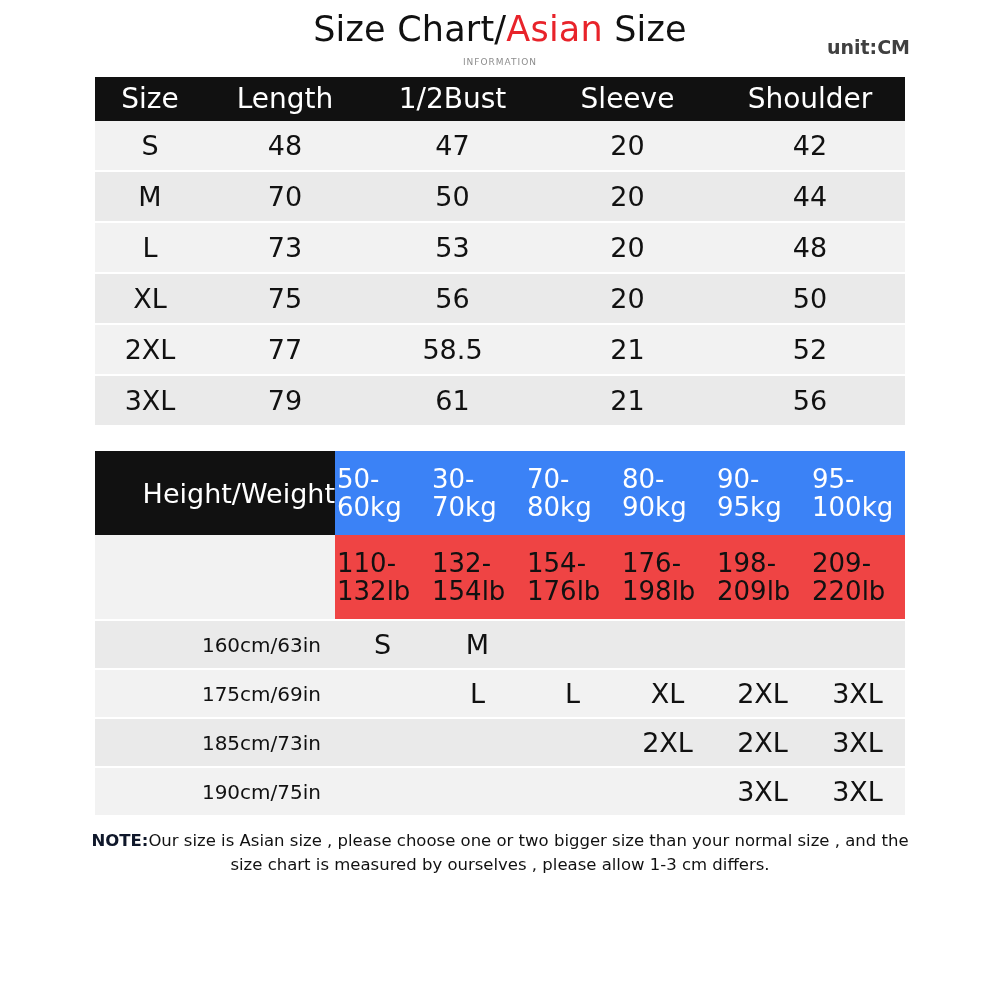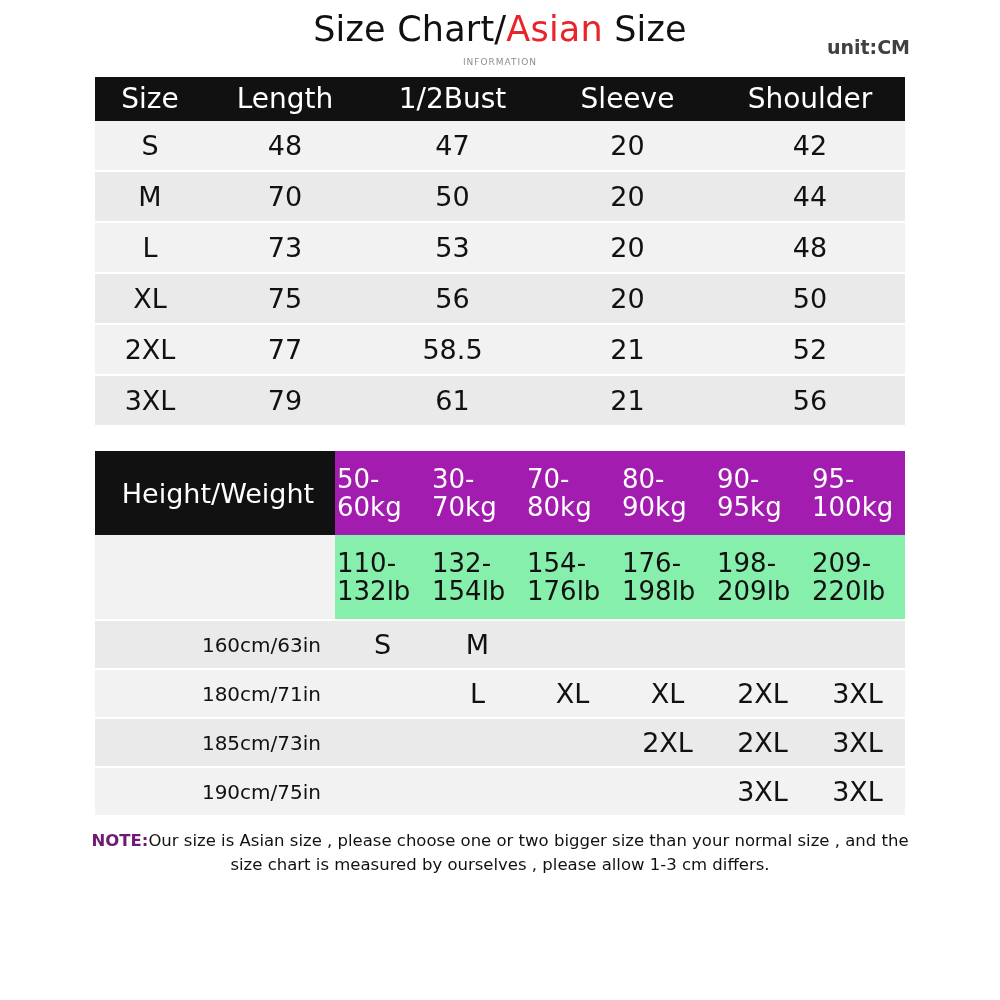--- a/index.html
+++ b/index.html
@@ -79,38 +79,38 @@
     background: #eaeaea;
   }
 
   
   .t2 { margin-top: 24px; }
   .t2 th.hw {
     background: #111111;
     color: #ffffff;
     font-weight: 400;
     font-size: 27px;
-    text-align: center;
+    text-align: right;
     padding: 0 0 0 6px;
     height: 84px;
     vertical-align: middle;
   }
   .t2 th.wt {
-    background: #a21caf;
+    background: #3b82f6;
     color: #ffffff;
     font-weight: 400;
     font-size: 26px;
     text-align: left;
     padding: 0 0 0 2px;
     height: 84px;
     vertical-align: middle;
     line-height: 1.08;
   }
   .t2 td.lbrow {
-    background: #86efac;
+    background: #ef4444;
     height: 84px;
     font-size: 26px;
     text-align: left;
     padding: 0 0 0 2px;
     line-height: 1.08;
     vertical-align: middle;
     border-bottom: 2px solid #ffffff;
   }
   .t2 td.lbrow.blank {
     background: #f2f2f2;
@@ -135,21 +135,21 @@
   
   .note {
     width: 820px;
     margin: 12px auto 0 auto;
     text-align: center;
     font-size: 16.5px;
     line-height: 1.45;
     color: #111;
   }
   .note .lbl {
-    color: #701a75;
+    color: #0f172a;
     font-weight: bold;
   }
 </style>
 </head>
 <body>
 
 <div class="page">
 
   <div class="title">
     <span>Size Chart/</span><span class="accent">Asian</span><span> Size</span>
@@ -254,24 +254,24 @@
       <tr>
         <td class="hcell">160cm/63in</td>
         <td>S</td>
         <td>M</td>
         <td></td>
         <td></td>
         <td></td>
         <td></td>
       </tr>
       <tr>
-        <td class="hcell">180cm/71in</td>
+        <td class="hcell">175cm/69in</td>
         <td></td>
         <td>L</td>
-        <td>XL</td>
+        <td>L</td>
         <td>XL</td>
         <td>2XL</td>
         <td>3XL</td>
       </tr>
       <tr>
         <td class="hcell">185cm/73in</td>
         <td></td>
         <td></td>
         <td></td>
         <td>2XL</td>

